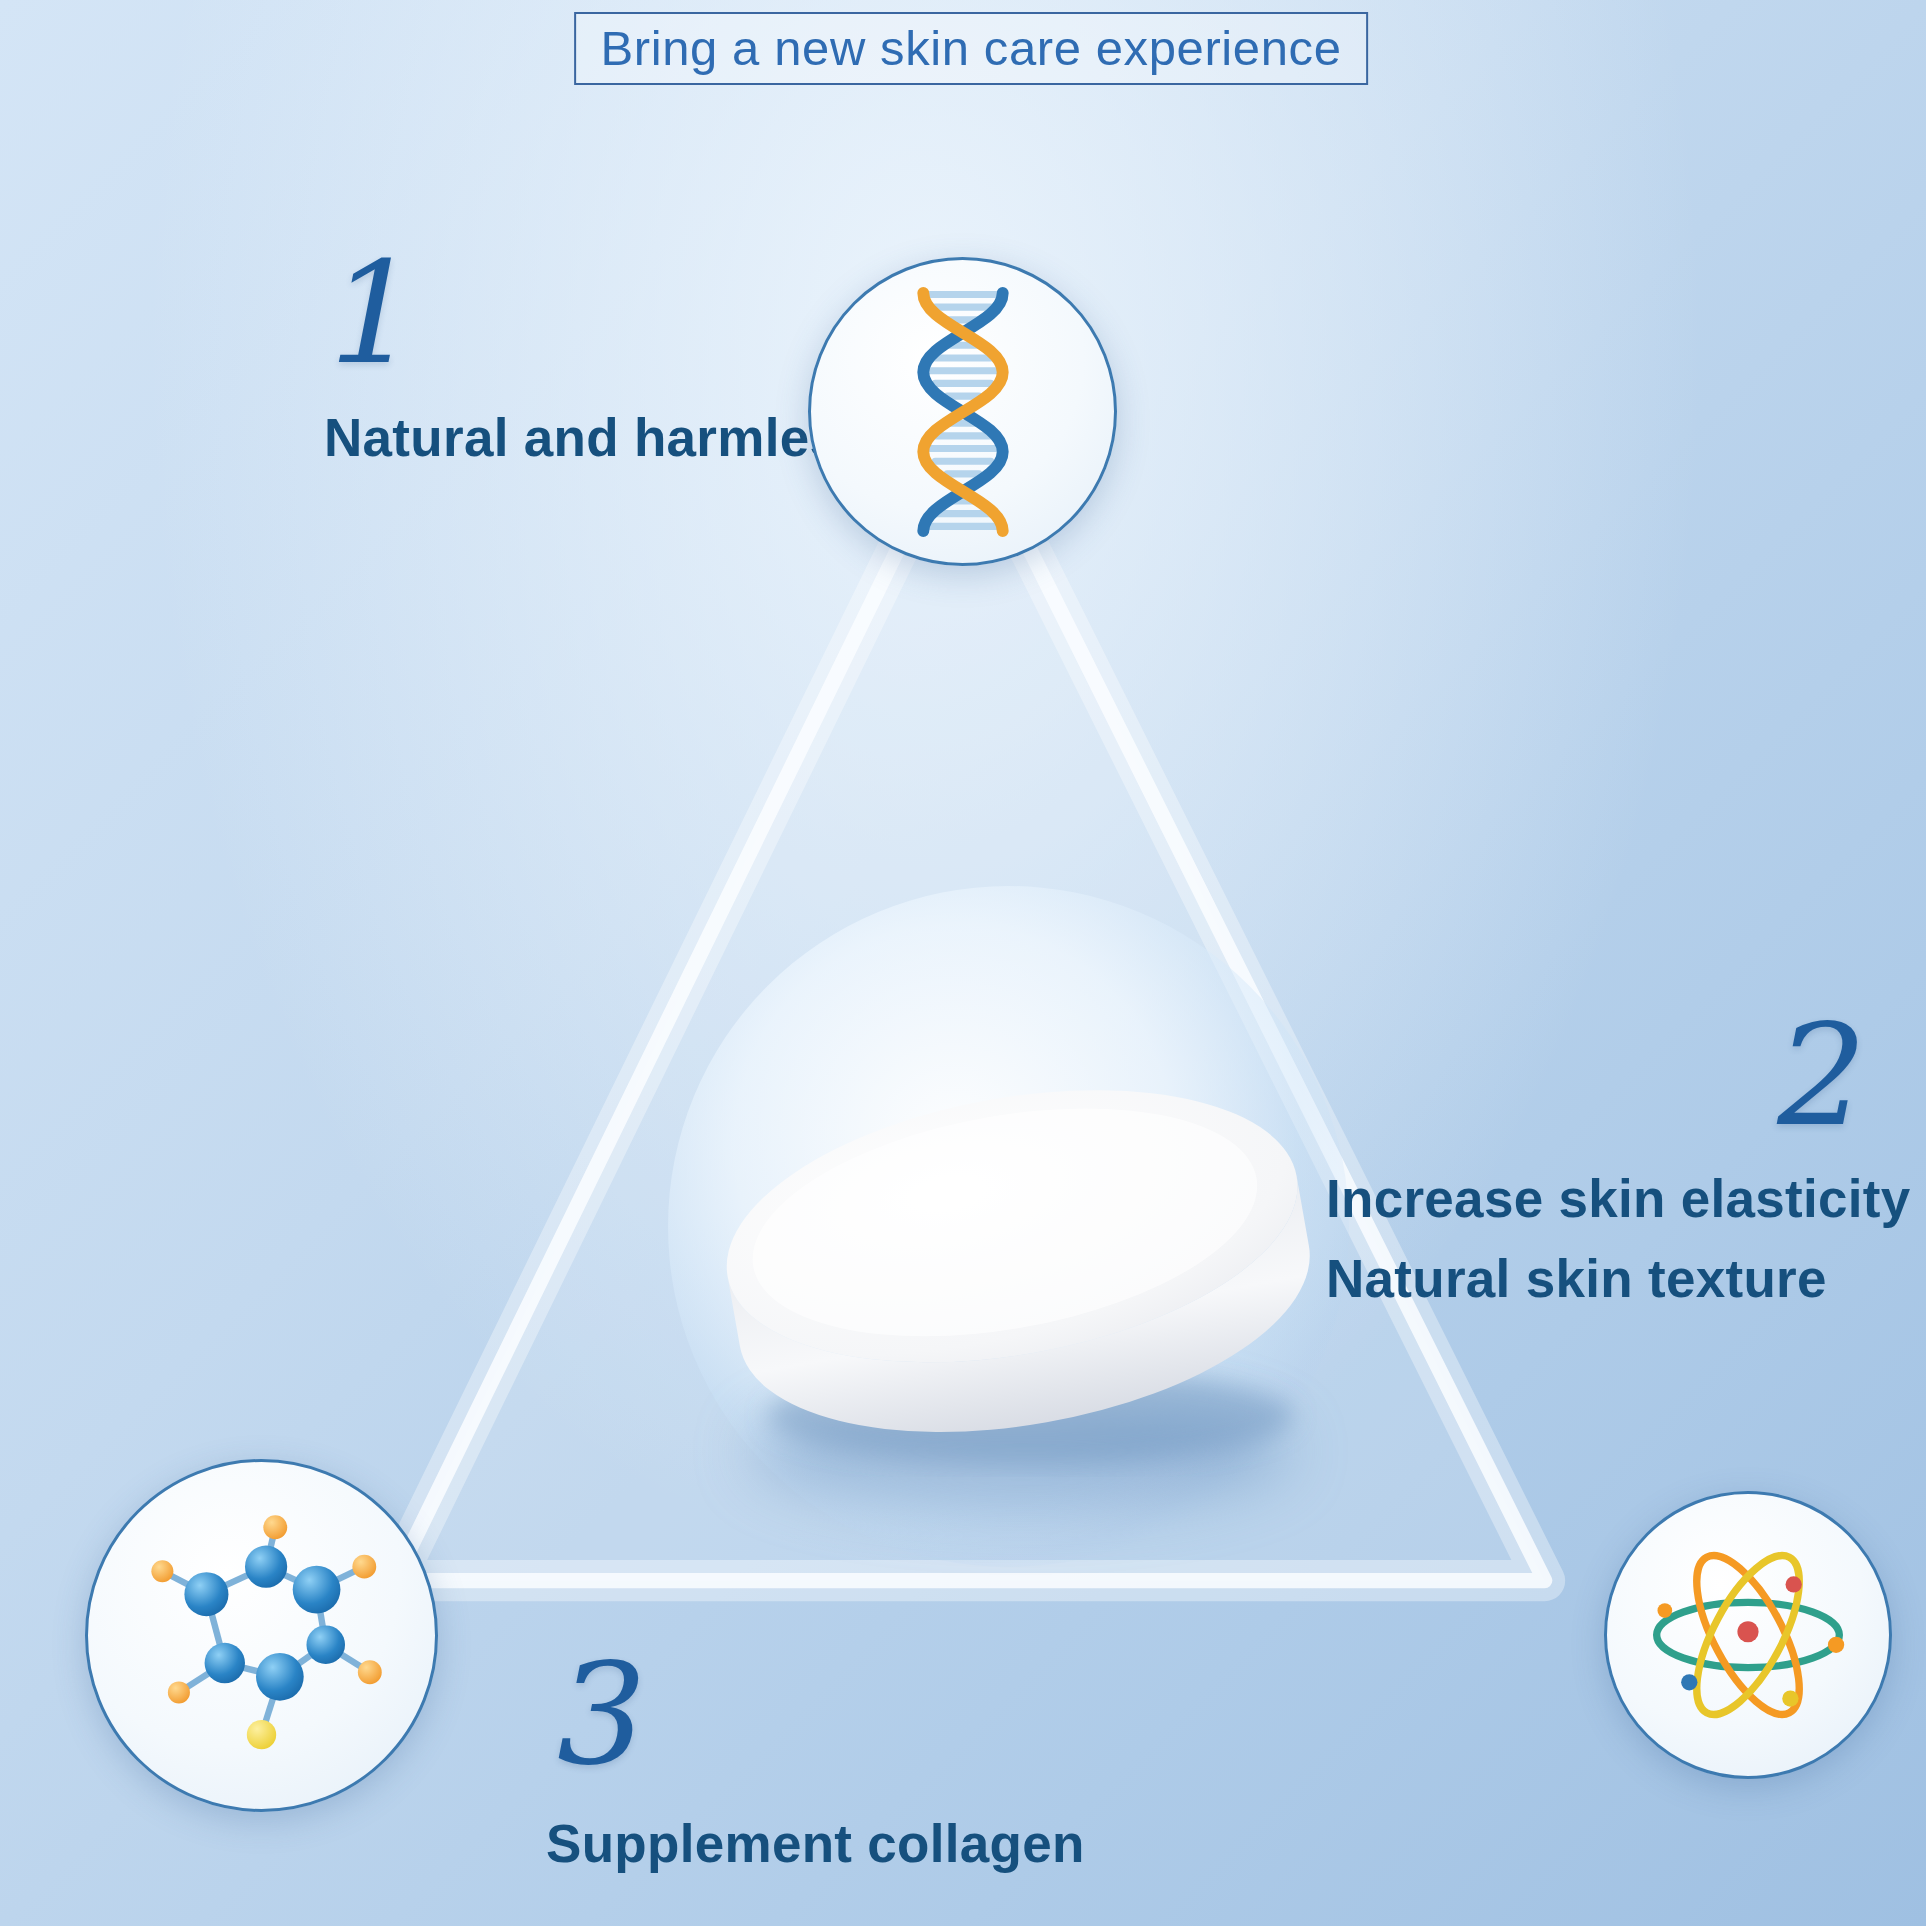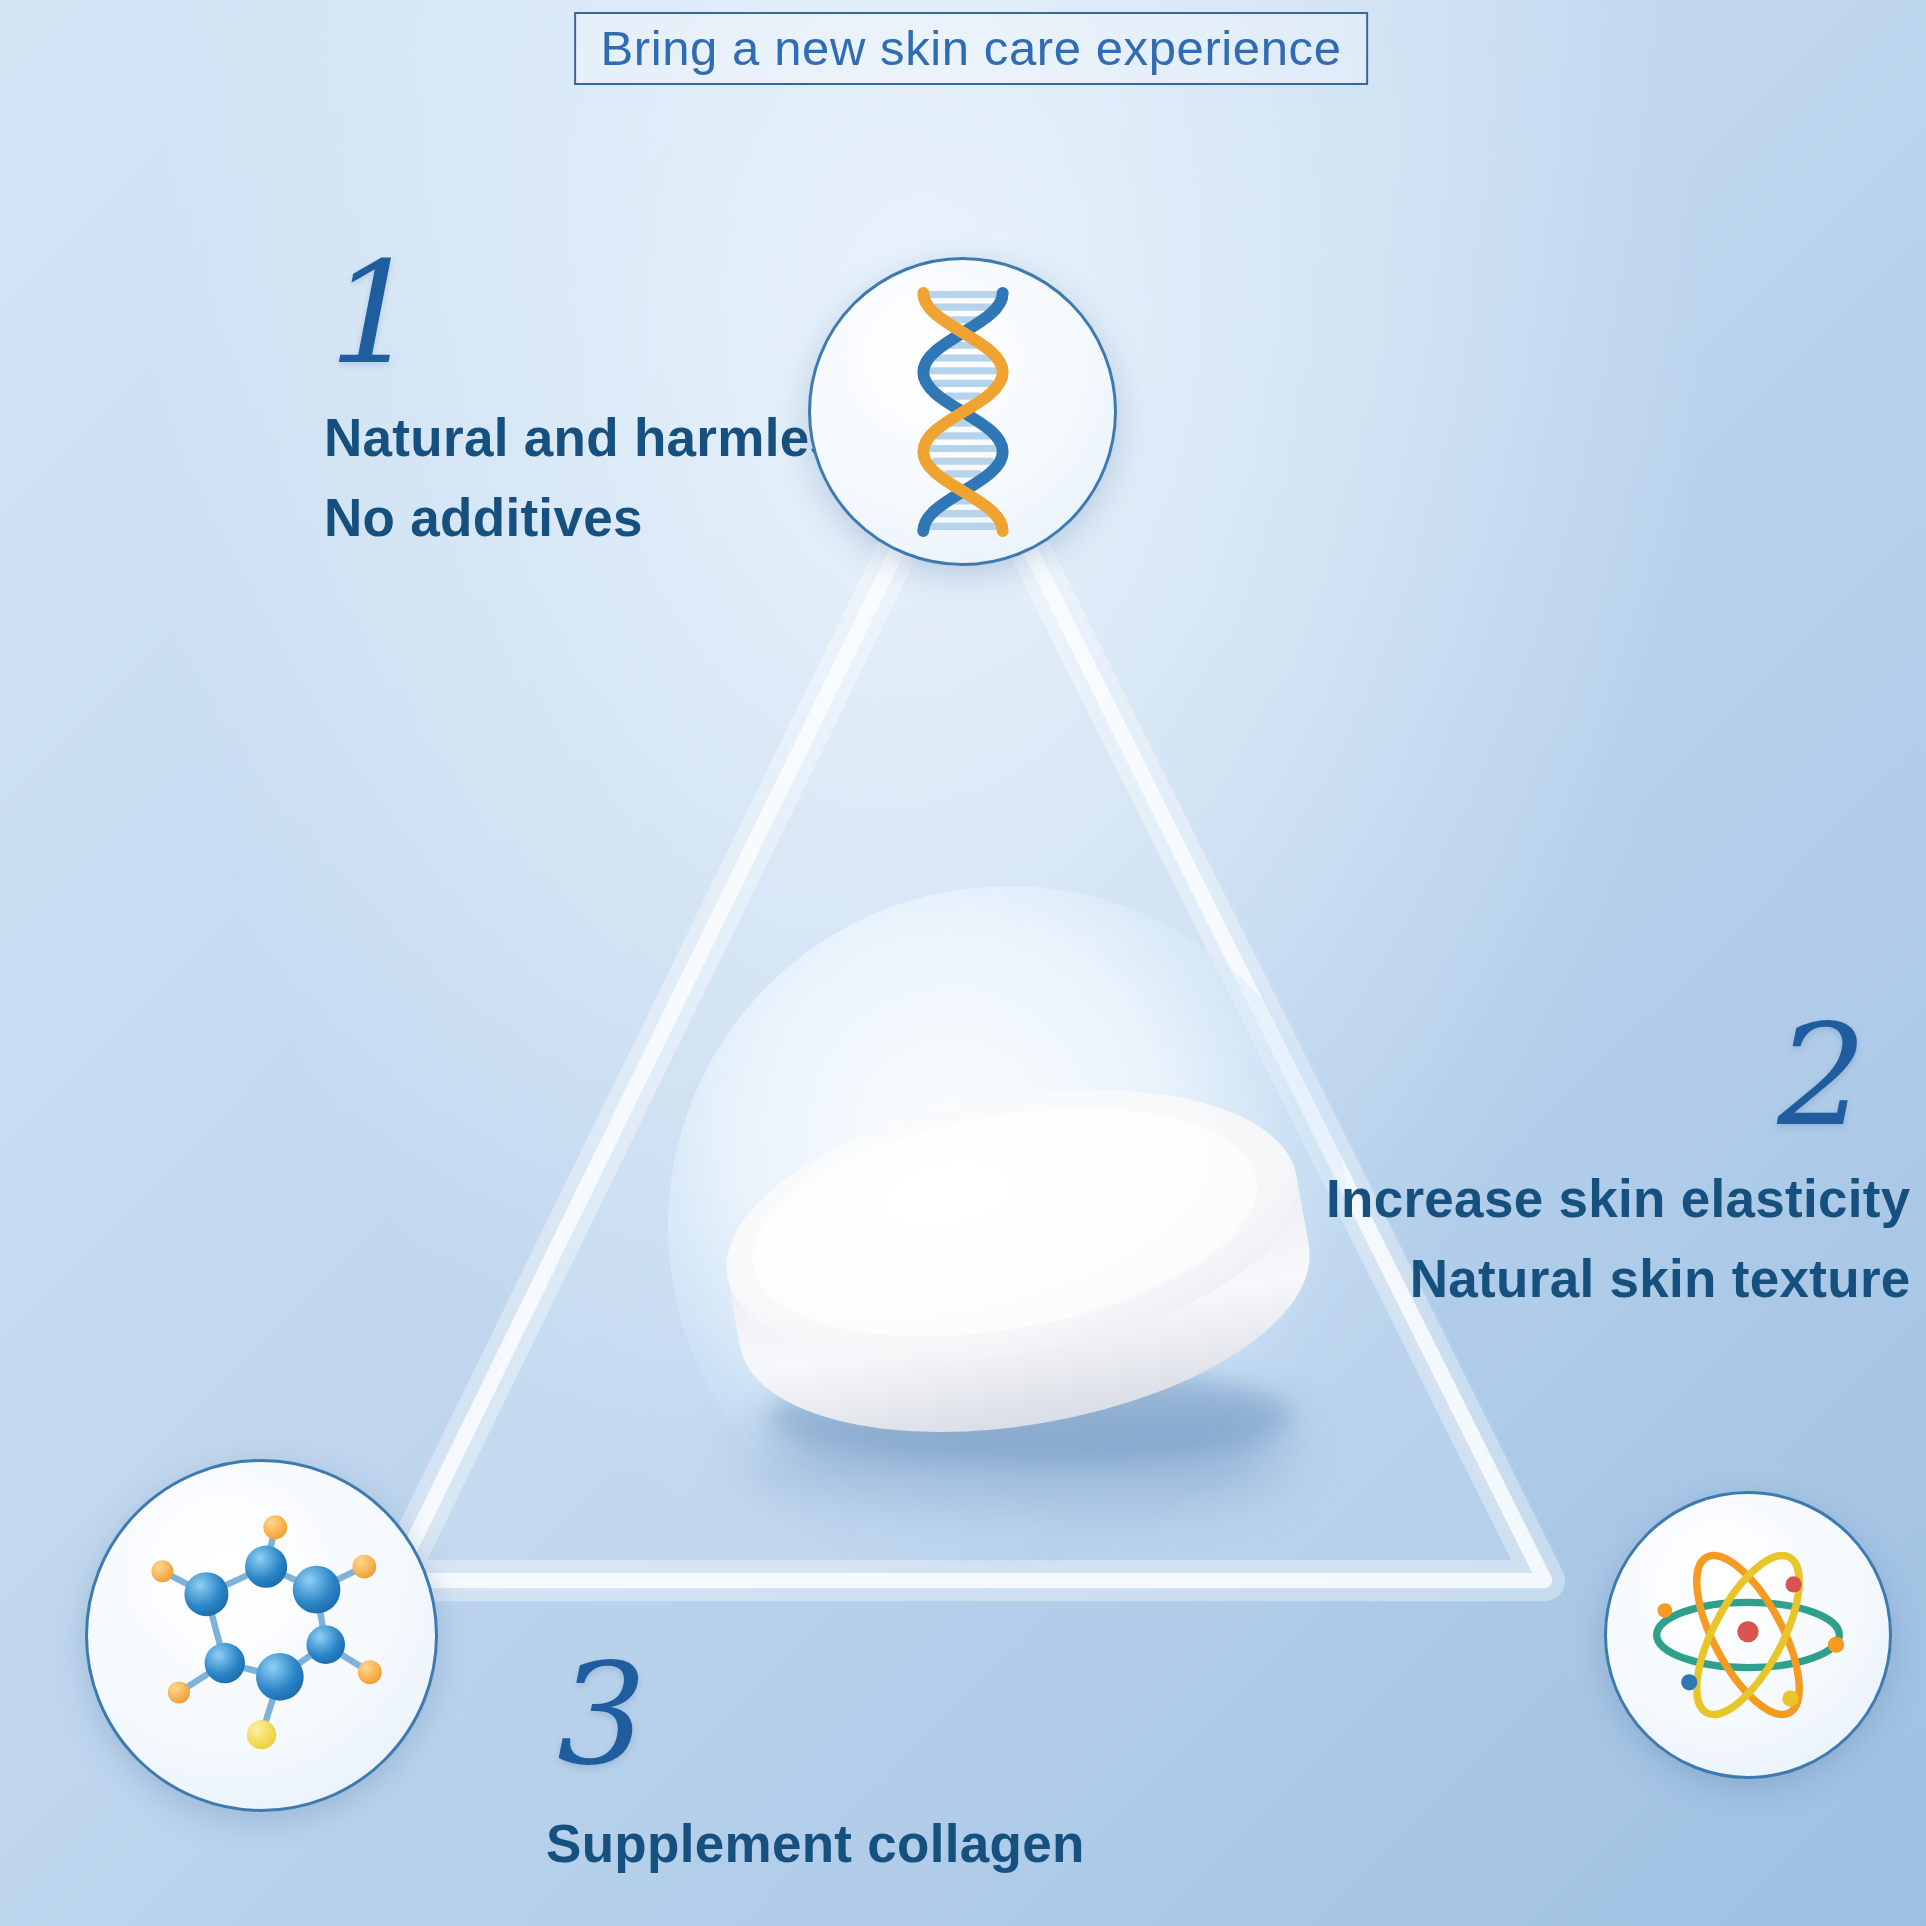--- a/index.html
+++ b/index.html
@@ -37,36 +37,35 @@
   #tablet-glow{
     position:absolute;left:668px;top:886px;width:681px;height:681px;border-radius:50%;
     background:radial-gradient(circle at 42% 38%,
       rgba(255,255,255,0.95) 0%, rgba(242,249,255,0.72) 38%,
       rgba(205,228,248,0.42) 60%, rgba(180,210,240,0.14) 72%, rgba(180,210,240,0) 80%);
   }
   #tablet-shadow{
     position:absolute;left:751px;top:1393px;width:539px;height:116px;border-radius:50%;
     background:rgba(105,145,190,0.45);filter:blur(29px);
   }
-  .right-align{text-align:right;}
+  .right-align{}
 </style>
 </head>
 <body>
 
 <svg id="triangle-svg" width="1926" height="1926" viewBox="0 0 3000 3000">
   <polygon points="1500,648 614,2462 2406,2462" fill="rgba(228,241,252,0.20)" stroke="rgba(255,255,255,0.35)" stroke-width="64" stroke-linejoin="round"></polygon>
   <polygon points="1500,648 614,2462 2406,2462" fill="none" stroke="rgba(250,253,255,0.85)" stroke-width="24" stroke-linejoin="round"></polygon>
 </svg>
 
 <div class="title-box">Bring a new skin care experience</div>
 
 <div class="numeral" style="left:329px;top:243px;">1</div>
 <div class="feature-text" style="left:324px;top:398px;">
   <div class="line">Natural and harmless</div>
-  <div class="line">No additives</div>
 </div>
 
 <div class="icon-circle" style="left:808px;top:257px;width:303px;height:303px;">
   <svg width="212" height="270" viewBox="-120 -170 240 340">
     <g stroke="#b5d4ec" stroke-width="9" stroke-linecap="round">
       <line x1="-42" y1="-148" x2="42" y2="-148"></line>
       <line x1="-35" y1="-132" x2="35" y2="-132"></line>
       <line x1="-20" y1="-116" x2="20" y2="-116"></line>
       <line x1="-20" y1="-84" x2="20" y2="-84"></line>
       <line x1="-35" y1="-68" x2="35" y2="-68"></line>

